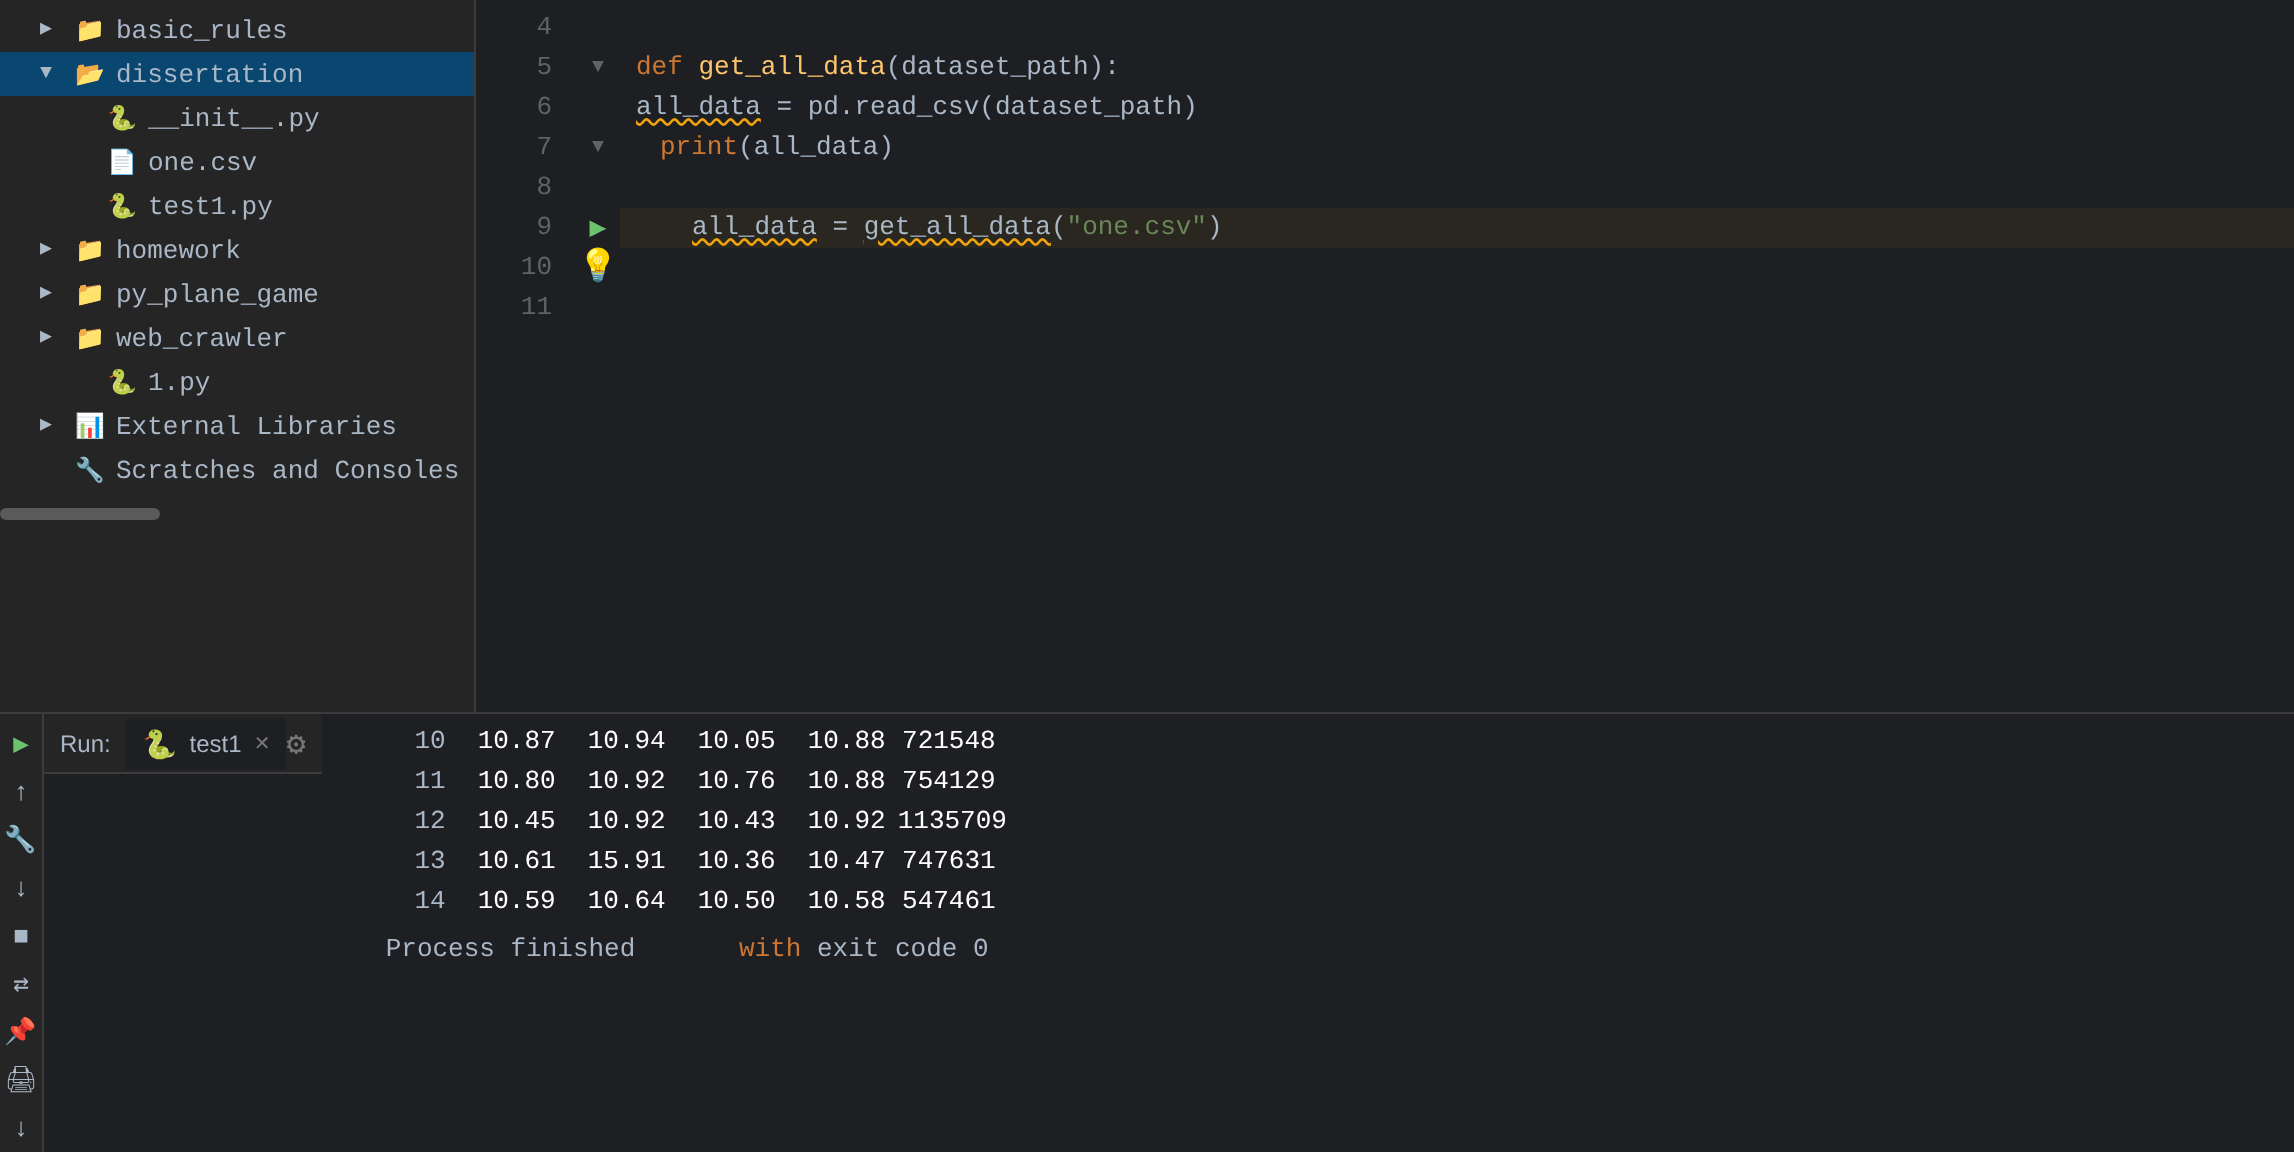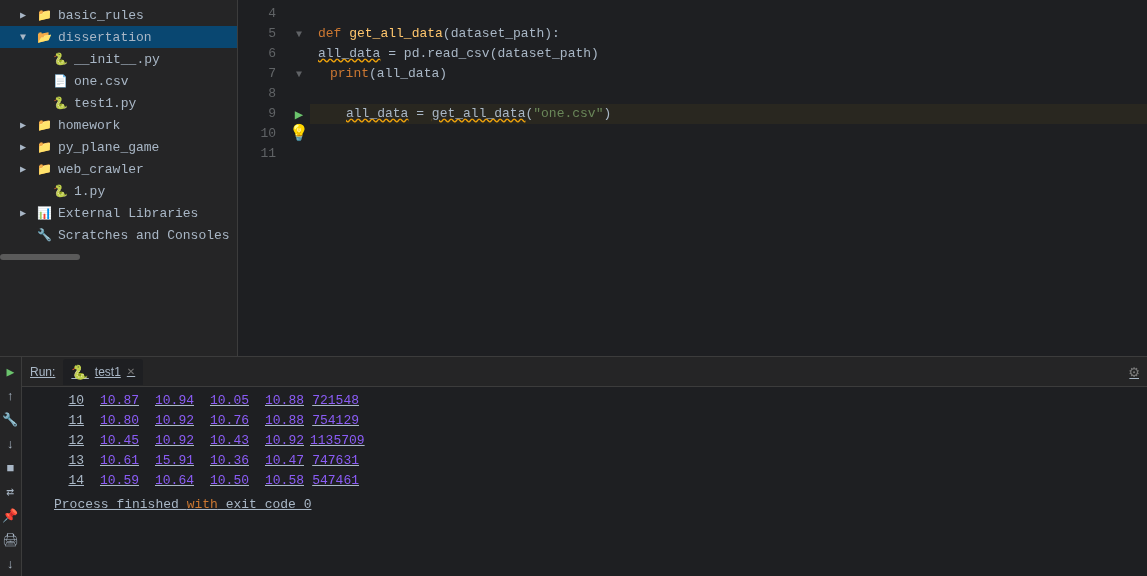--- a/index.html
+++ b/index.html
@@ -133,22 +133,21 @@
     .kw { color: #cc7832; }
     .underline-yellow { text-decoration: underline; text-decoration-color: #f0a30a; text-decoration-style: wavy; }
     .underline-gray { text-decoration: underline; text-decoration-color: #606366; text-decoration-style: wavy; }
 
     
     .bottom-panel {
       height: 220px;
       background: #1e1f22;
       border-top: 1px solid #3c3c3c;
       display: flex;
-      flex-direction: column;
-      text-decoration: underline;
+      flex-direction: row;
     }
 
     .run-tabs {
       display: flex;
       align-items: center;
       background: #252526;
       height: 30px;
       padding: 0 8px;
       border-bottom: 1px solid #3c3c3c;
     }
@@ -220,34 +219,34 @@
       align-items: center;
       height: 20px;
       white-space: pre;
     }
 
     .output-col {
       display: inline-block;
       min-width: 55px;
       text-align: right;
       padding-right: 6px;
-      color: #8b5cf6;
+      color: #ffffff;
     }
 
     .output-col.index {
       min-width: 36px;
       color: #a9b7c6;
     }
 
     .process-line {
       color: #a9b7c6;
       margin-top: 4px;
     }
 
-    .kw-with { color: #cc7832; }
+    .kw-with { color: #cc7832; margin-left: 44px; }
 
     .external-lib-icon {
       color: #6897bb;
     }
 
     .scratches-icon {
       color: #6897bb;
     }
 
     .bottom-with-left {

